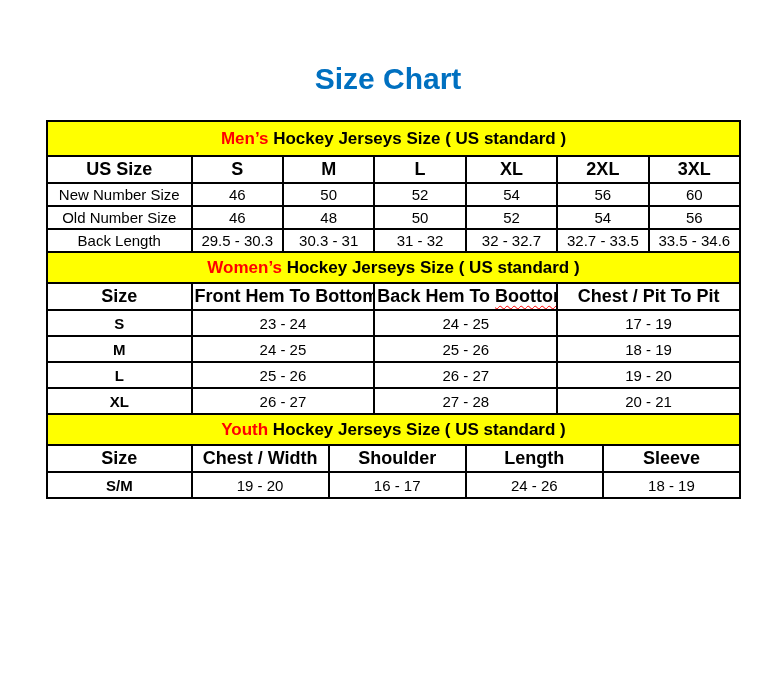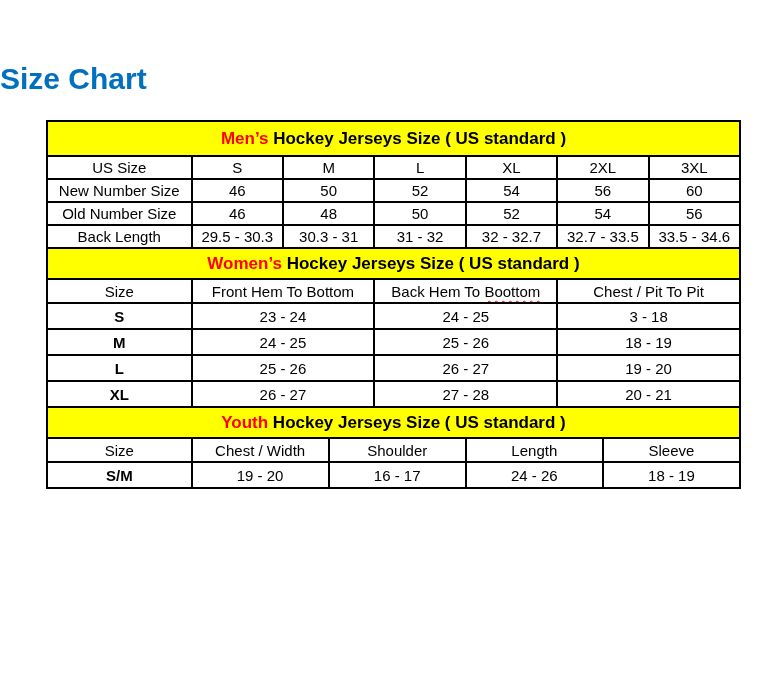--- a/index.html
+++ b/index.html
@@ -8,20 +8,21 @@
     width: 776px; height: 692px;
     position: relative;
     background: #ffffff;
     font-family: "Liberation Sans", sans-serif;
     color: #000000;
     overflow: hidden;
   }
   .page-title {
     margin: 0;
     padding-top: 62px;
+    text-align: center;
     font-size: 30px;
     font-weight: bold;
     color: #0070c0;
   }
   .tables {
     position: absolute;
     left: 46px; top: 120px;
     width: 695px;
   }
   table.size-table {
@@ -40,21 +41,21 @@
     overflow: hidden;
   }
   .section-cell {
     background: #ffff00;
     font-size: 17px;
     font-weight: bold;
     height: 31px;
   }
   .mens .section-cell { height: 35px; }
   .red { color: #ff0000; }
-  .head-row th { font-size: 15px; font-weight: normal; height: 24px; }
+  .head-row th { font-size: 18px; font-weight: bold; height: 24px; }
   .mens .head-row th, .mens .data-row td, .mens .data-row th { height: 23px; }
   .data-row th, .data-row td { font-size: 15px; font-weight: normal; height: 26px; }
   .data-row th.bold { font-weight: bold; }
   .misspelled {
     text-decoration: underline wavy #ff0000;
     text-decoration-thickness: 1px;
     text-underline-offset: 3px;
     text-align: center;
   }
 </style>
@@ -138,21 +139,21 @@
       <tr class="head-row">
         <th>Size</th>
         <th>Front Hem To Bottom</th>
         <th><span>Back Hem To </span><span class="misspelled">Boottom</span></th>
         <th>Chest / Pit To Pit</th>
       </tr>
       <tr class="data-row">
         <th class="bold">S</th>
         <td>23 - 24</td>
         <td>24 - 25</td>
-        <td>3 - 18</td>
+        <td>17 - 19</td>
       </tr>
       <tr class="data-row">
         <th class="bold">M</th>
         <td>24 - 25</td>
         <td>25 - 26</td>
         <td>18 - 19</td>
       </tr>
       <tr class="data-row">
         <th class="bold">L</th>
         <td>25 - 26</td>

